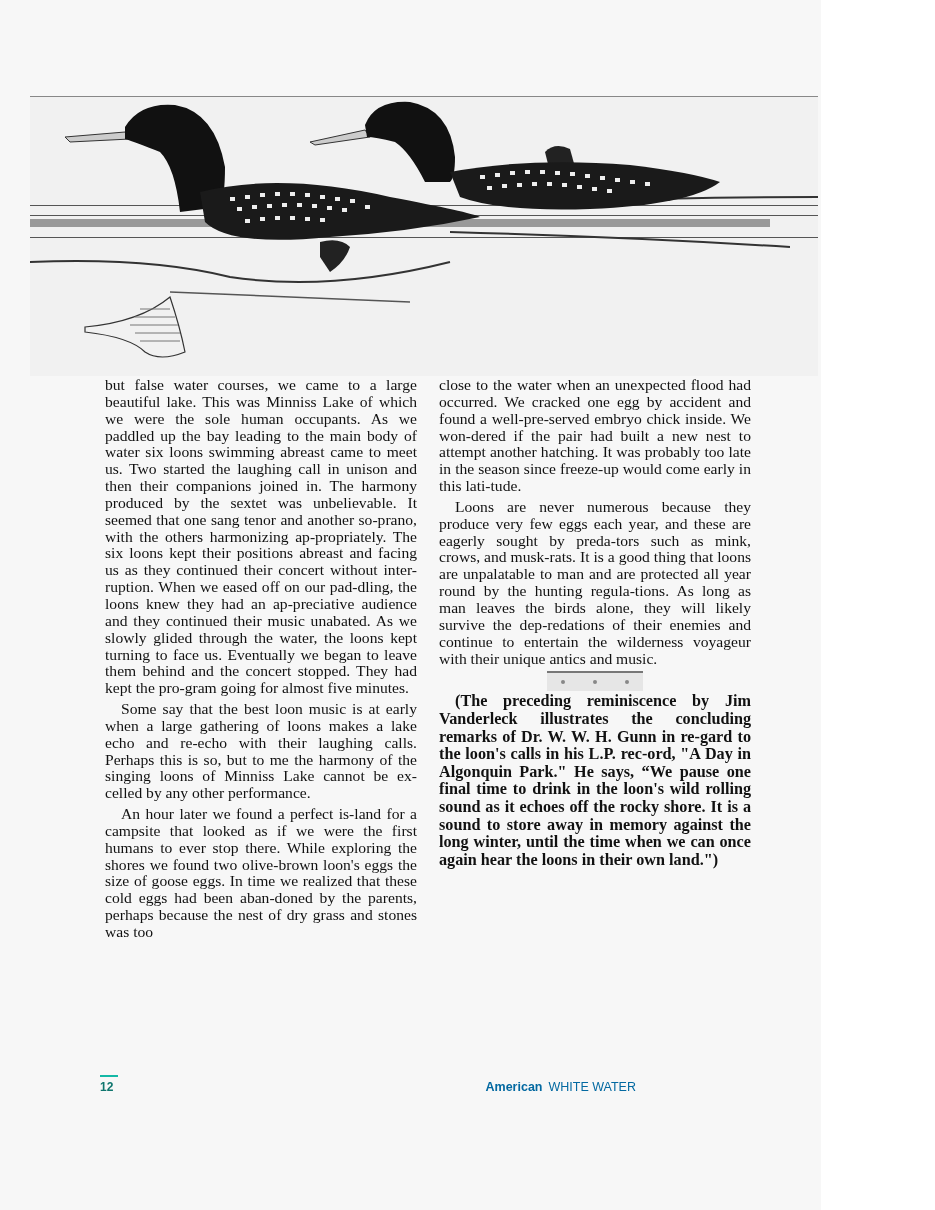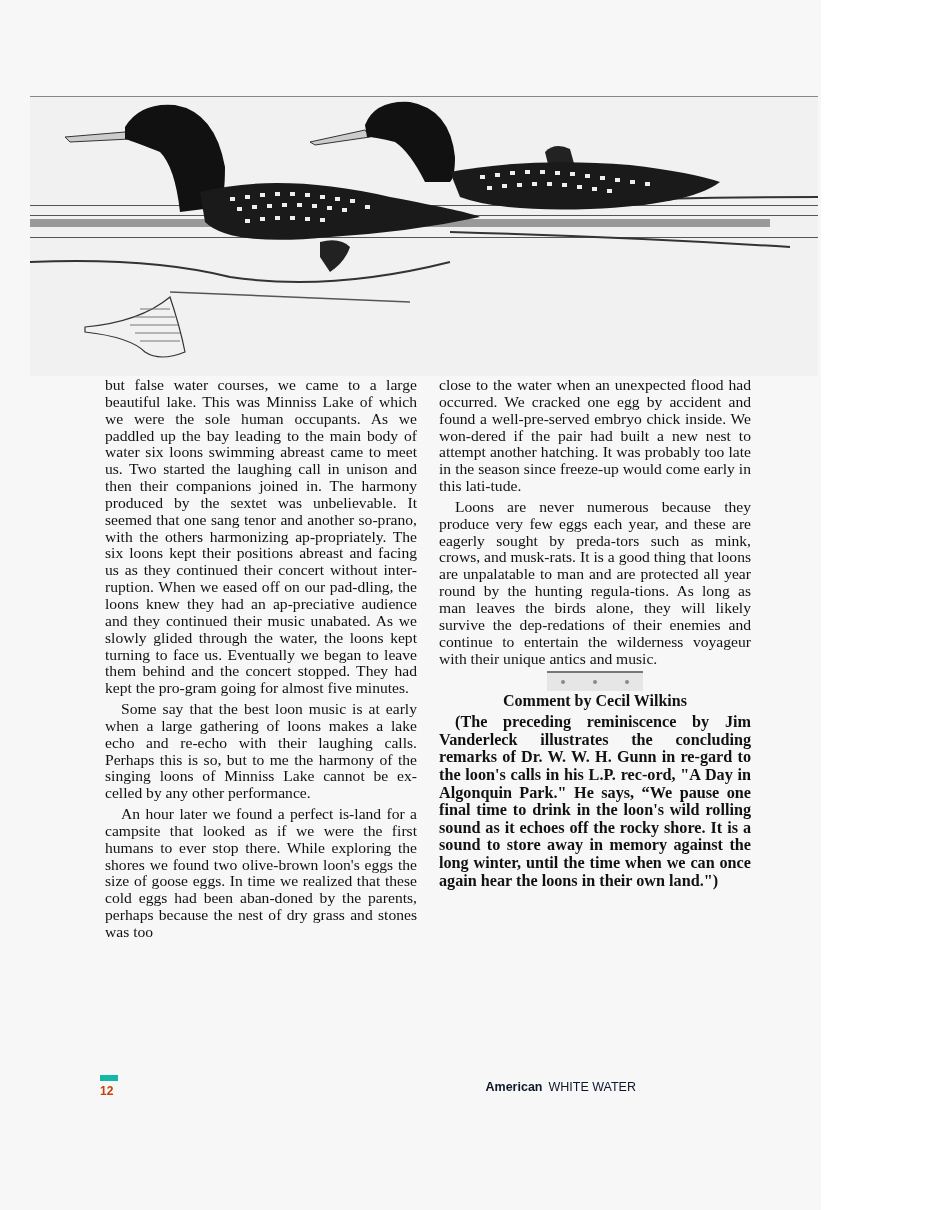--- a/index.html
+++ b/index.html
@@ -48,27 +48,27 @@
       width: 4px; height: 4px; border-radius: 2px; background: #888; display: block;
     }
     .comment-heading {
       text-align: center; font-weight: bold; font-size: 16px;
       margin: 2px 0 4px 0;
     }
     .bold-para { font-weight: bold; font-size: 16.2px; line-height: 17.6px; }
     .page-number {
       position: absolute; left: 100px; top: 1075px;
       font-family: "Liberation Sans", "DejaVu Sans", sans-serif;
-      font-weight: bold; font-size: 12px; color: #c2410c;
-      border-top: 6px solid #14b8a6; padding-top: 3px; width: 18px;
+      font-weight: bold; font-size: 12px; color: #0f766e;
+      border-top: 2px solid #14b8a6; padding-top: 3px; width: 18px;
     }
     .footer-mag {
       position: absolute; right: 185px; top: 1080px;
       font-family: "Liberation Sans", "DejaVu Sans", sans-serif;
-      font-size: 12.5px; color: #0f172a;
+      font-size: 12.5px; color: #0369a1;
     }
     .footer-mag b { font-weight: bold; margin-right: 6px; }
   </style>
 </head>
 <body>
 
 <div class="page">
 
   <div class="illustration">
     <svg viewBox="0 0 788 279" preserveAspectRatio="none">
@@ -160,21 +160,20 @@
   </div>
 
   <div class="column col-right">
     <p class="noindent">close to the water when an unexpected flood had occurred. We cracked one egg by accident and found a well-pre-served embryo chick inside. We won-dered if the pair had built a new nest to attempt another hatching. It was probably too late in the season since freeze-up would come early in this lati-tude.</p>
     <p class="indent">Loons are never numerous because they produce very few eggs each year, and these are eagerly sought by preda-tors such as mink, crows, and musk-rats. It is a good thing that loons are unpalatable to man and are protected all year round by the hunting regula-tions. As long as man leaves the birds alone, they will likely survive the dep-redations of their enemies and continue to entertain the wilderness voyageur with their unique antics and music.</p>
     <div class="divider">
       <span></span>
       <span></span>
       <span></span>
     </div>
-    <div class="comment-heading">Comment by Cecil Wilkins</div>
     <p class="indent bold-para">(The preceding reminiscence by Jim Vanderleck illustrates the concluding remarks of Dr. W. W. H. Gunn in re-gard to the loon's calls in his L.P. rec-ord, "A Day in Algonquin Park." He says, “We pause one final time to drink in the loon's wild rolling sound as it echoes off the rocky shore. It is a sound to store away in memory against the long winter, until the time when we can once again hear the loons in their own land.")</p>
   </div>
 
   <div class="page-number">12</div>
   <div class="footer-mag">
     <b>American</b><span>WHITE WATER</span>
   </div>
 
 </div>
 

